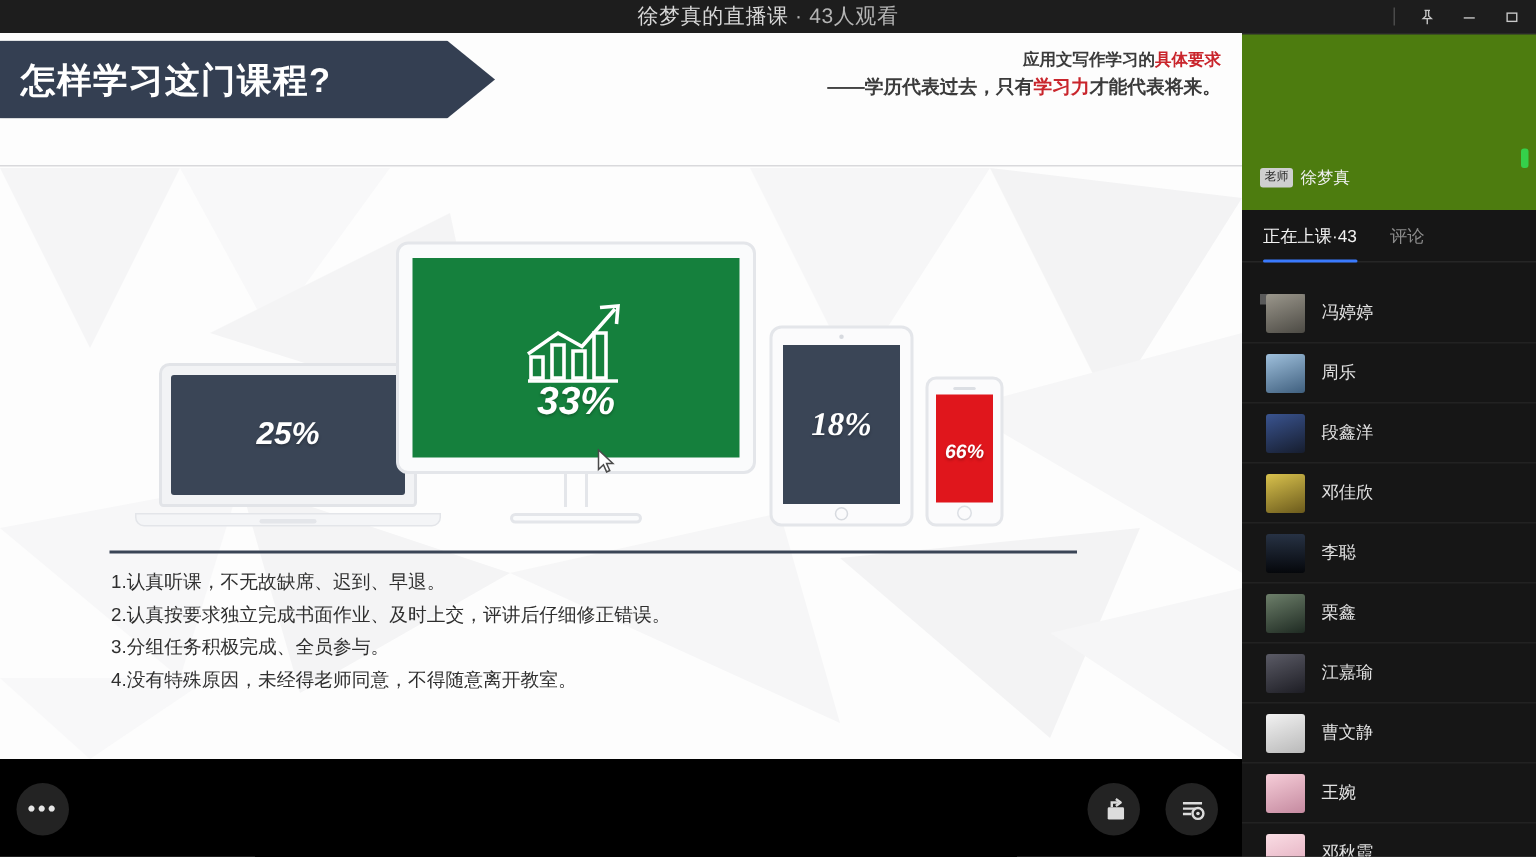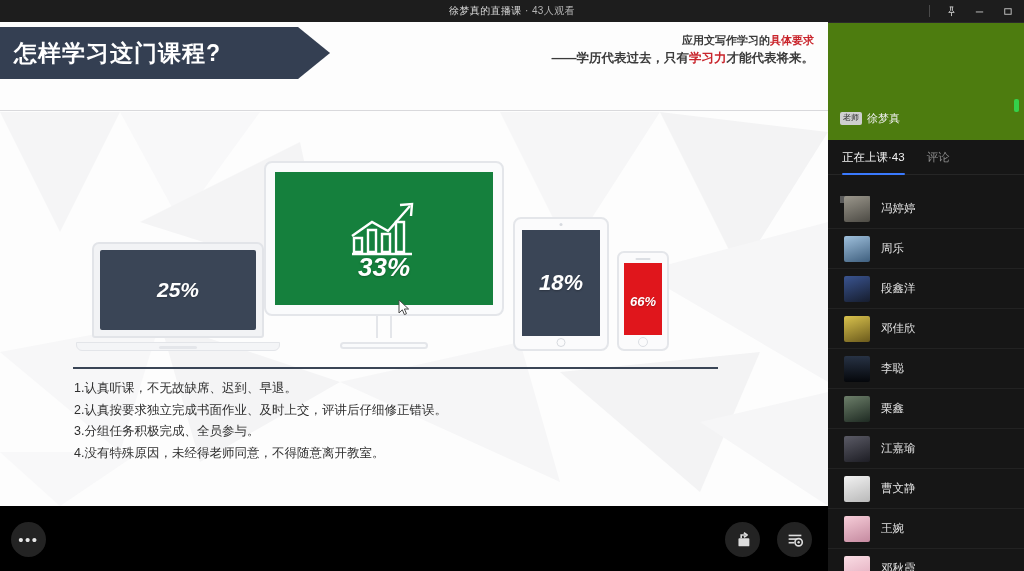--- a/index.html
+++ b/index.html
@@ -11,21 +11,21 @@
   }
   #app { position: relative; width: 1024px; height: 571px; background: #0d0d0d; }
 
   
   .titlebar {
     position: absolute; top: 0; left: 0; width: 1024px; height: 22px;
     background: #1d1d1d;
     display: flex; align-items: center; justify-content: center;
   }
   .titlebar-text {
-    font-size: 10px; color: #d8d8d8; letter-spacing: .4px;
+    font-size: 14px; color: #d8d8d8; letter-spacing: .4px;
     white-space: nowrap;
   }
   .titlebar-text .viewers { color: #b4b4b4; }
   .win-controls {
     position: absolute; right: 4px; top: 0; height: 22px;
     display: flex; align-items: center; gap: 2px;
   }
   .win-sep { width: 1px; height: 12px; background: #4a4a4a; margin-right: 6px; }
   .win-btn {
     width: 26px; height: 22px; display: flex; align-items: center; justify-content: center;
@@ -72,21 +72,21 @@
   
   .devices { position: absolute; left: 0; top: 95px; width: 828px; height: 245px; }
 
   .screen-label {
     position: absolute; left: 0; right: 0; top: 50%; transform: translateY(-50%);
     text-align: center; color: #fff; font-weight: bold; font-style: italic;
     text-shadow: 0 1px 2px rgba(0,0,0,.25);
   }
 
   
-  .laptop { position: absolute; left: 76px; top: 125px; width: 204px; height: 109px; text-decoration: underline; }
+  .laptop { position: absolute; left: 90px; top: 125px; width: 204px; height: 109px; text-decoration: underline; }
   .laptop-body {
     position: absolute; left: 16px; top: 0; width: 172px; height: 96px;
     background: #f2f3f5; border: 2px solid #e2e4e8; border-radius: 7px 7px 3px 3px;
     padding: 6px;
   }
   .laptop-screen {
     width: 100%; height: 100%; background: #3a4556; border-radius: 2px; position: relative;
   }
   .laptop-base {
     position: absolute; left: 0; bottom: 0; width: 204px; height: 9px;
@@ -114,21 +114,21 @@
     border-radius: 4px;
   }
   .chart-icon { position: absolute; left: 50%; top: 26px; transform: translateX(-50%); }
 
   
   .tablet {
     position: absolute; left: 513px; top: 100px; width: 96px; height: 134px;
     background: #fbfbfc; border: 2px solid #e4e6ea; border-radius: 8px;
     padding: 11px 7px 13px 7px;
   }
-  .tablet-screen { width: 100%; height: 100%; background: #3a4556; position: relative; }
+  .tablet-screen { width: 100%; height: 100%; background: #3a4556; position: relative; font-family: Liberation Serif, serif; }
   .tablet-cam {
     position: absolute; left: 50%; transform: translateX(-50%); top: 4px;
     width: 3px; height: 3px; border-radius: 50%; background: #d7dadf;
   }
   .tablet-home {
     position: absolute; left: 50%; transform: translateX(-50%); bottom: 2px;
     width: 9px; height: 9px; border: 1px solid #d7dadf; border-radius: 50%;
   }
 
   

